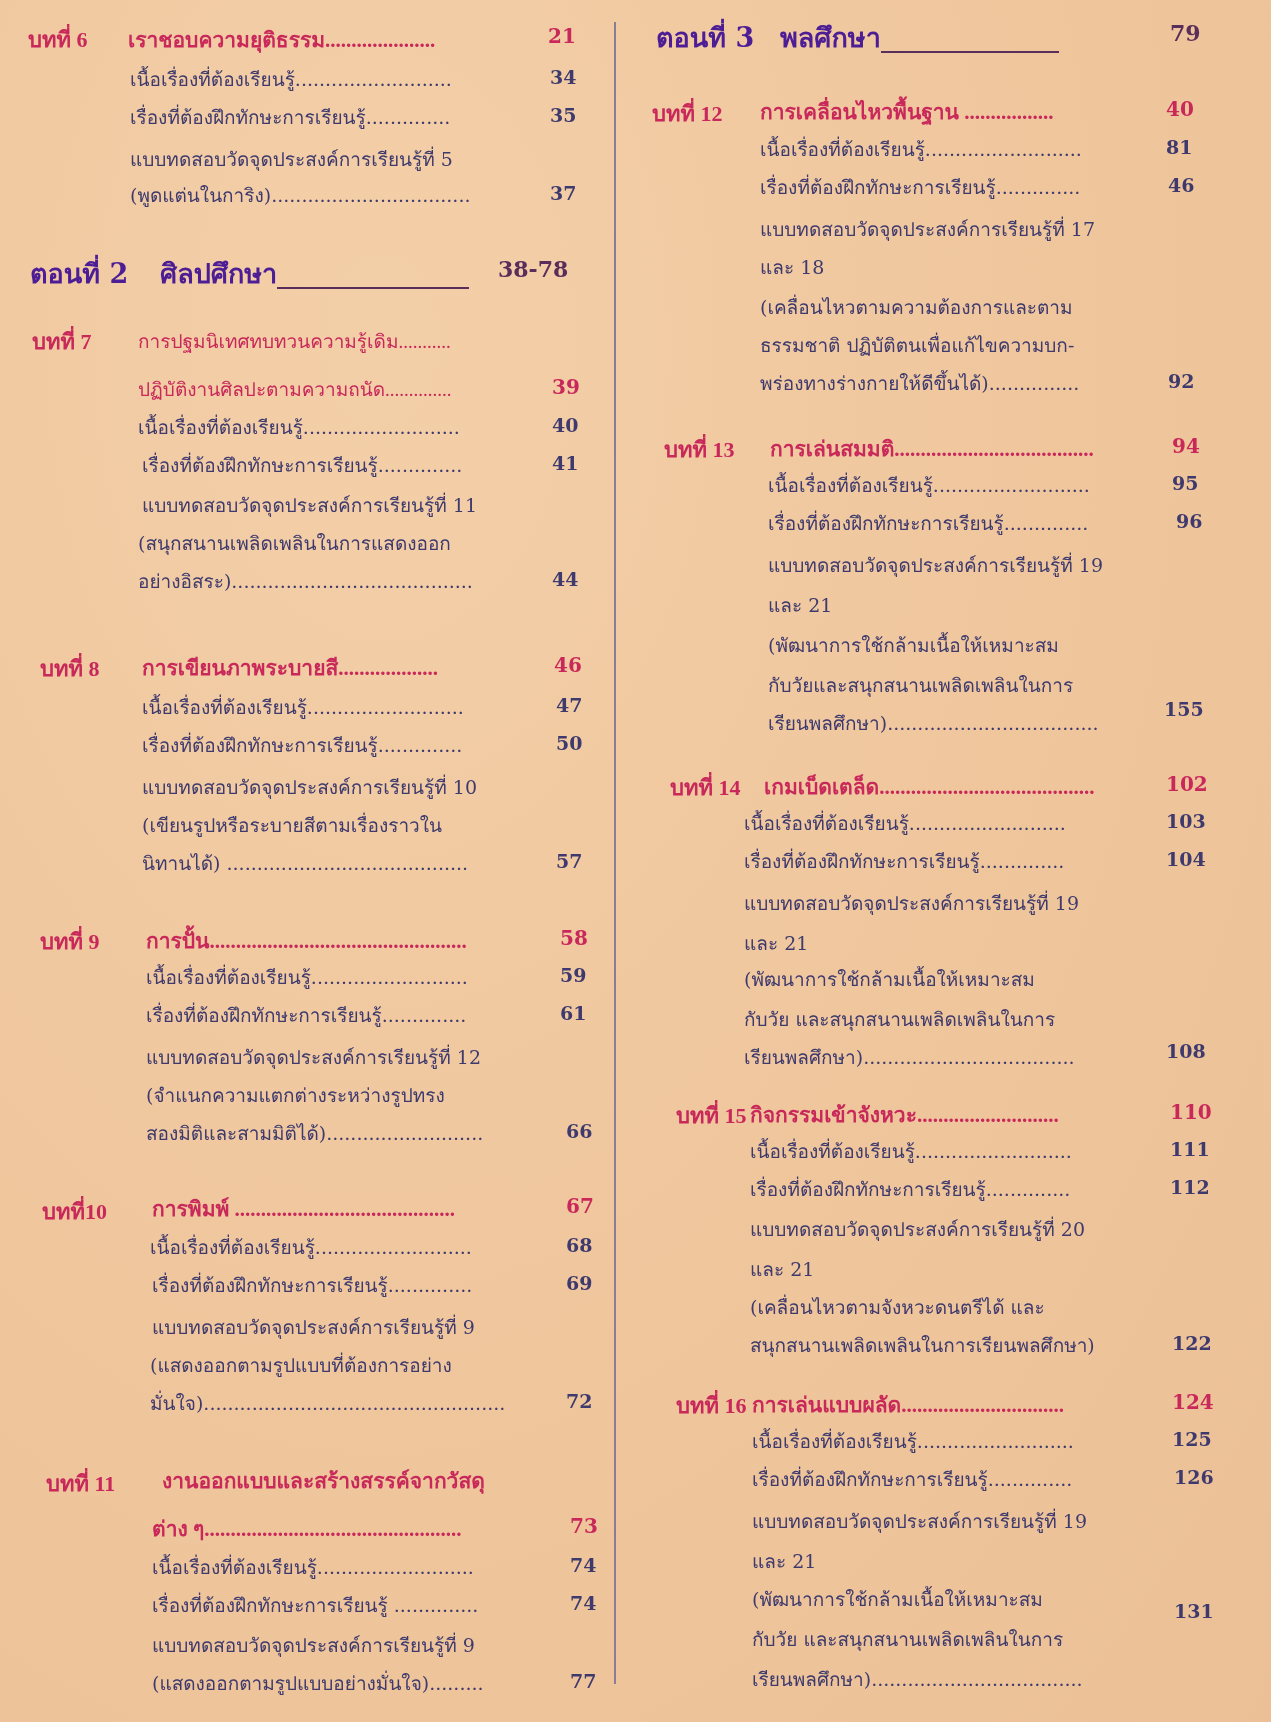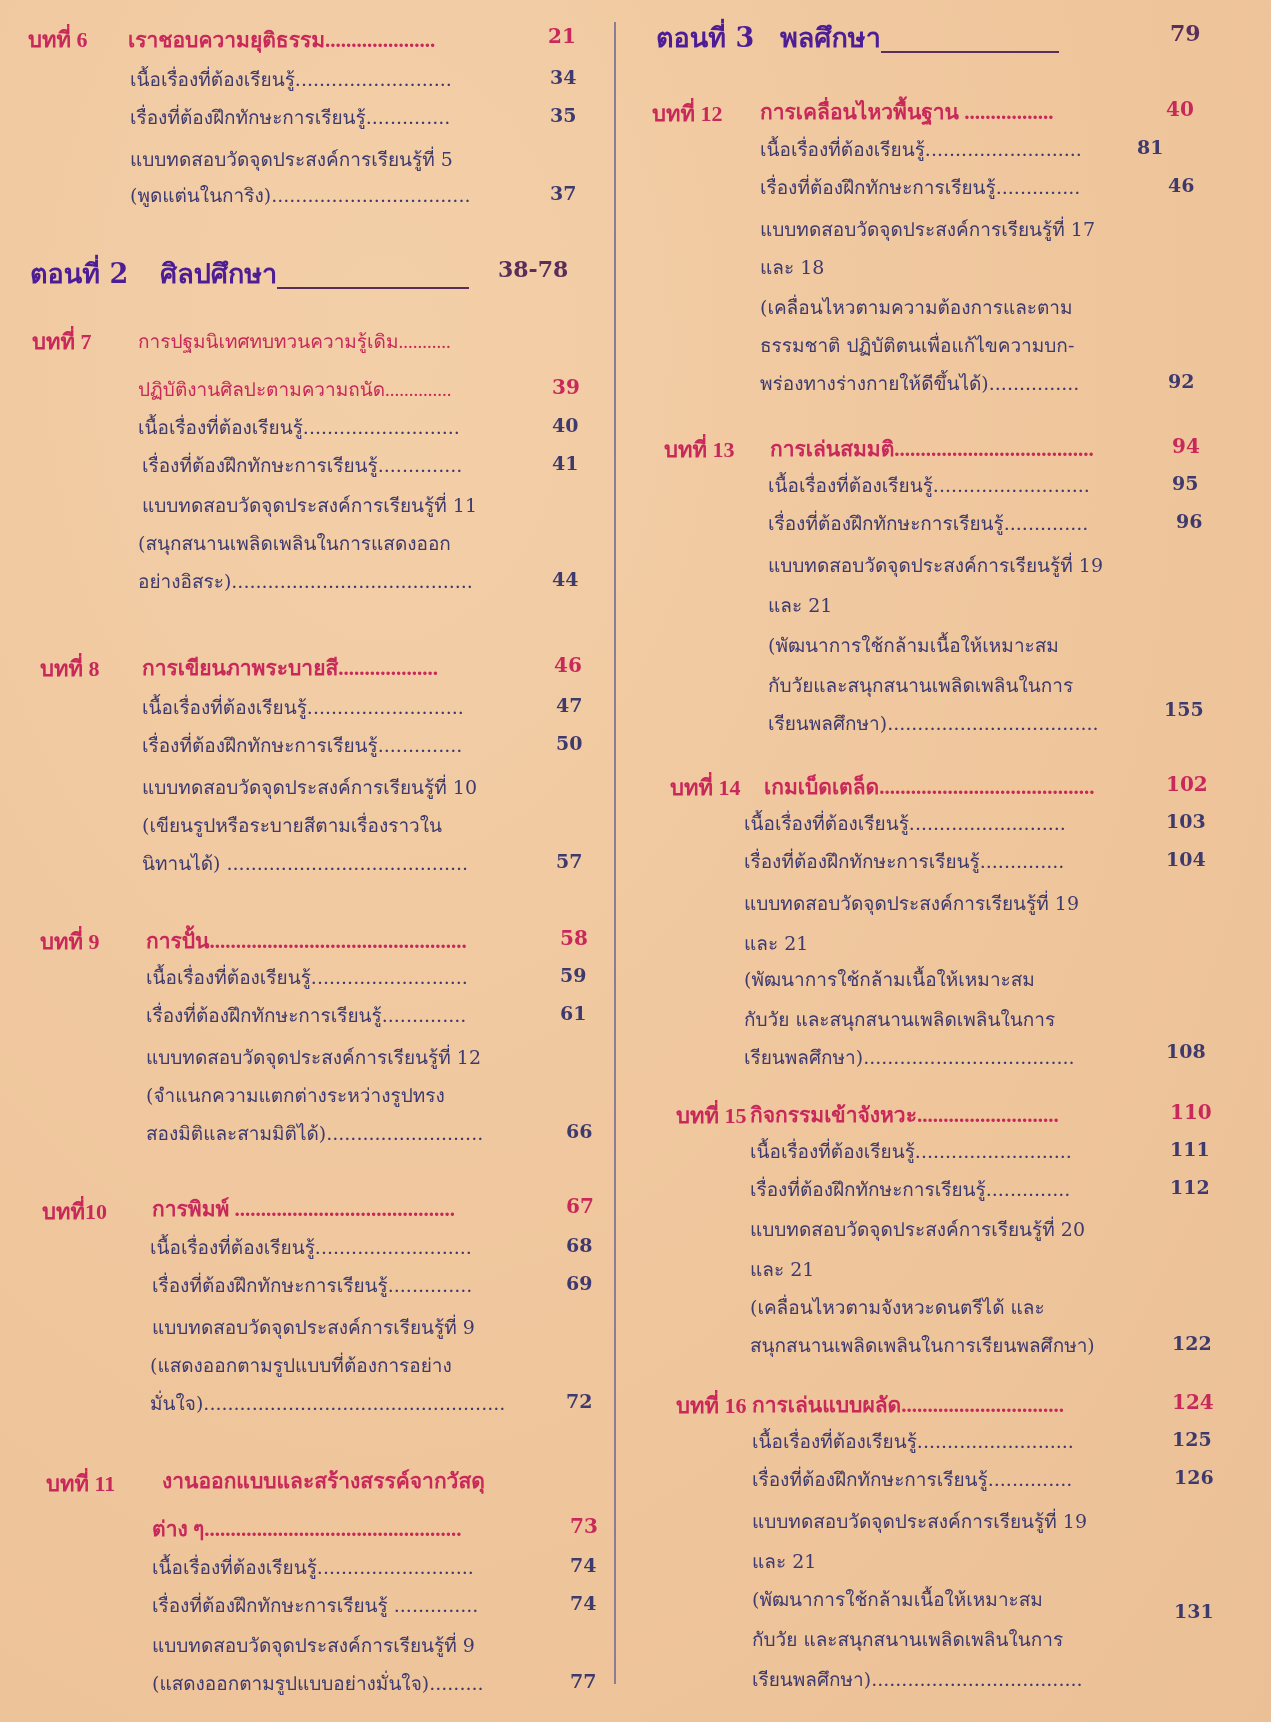--- a/index.html
+++ b/index.html
@@ -148,21 +148,21 @@
       <span class="abs part-head" style="left:780px;top:16px"><span>พลศึกษา</span><span class="rule" style="width:178px"></span></span>
       <span class="abs part-num" style="left:1170px;top:20px">79</span>
     </div>
 
     <div>
       <span class="abs red ch-label" style="left:652px;top:96px">บทที่ 12</span>
       <span class="abs red ch-title" style="left:760px;top:95px">การเคลื่อนไหวพื้นฐาน .................</span>
       <span class="abs red pg" style="left:1166px;top:97px">40</span>
 
       <span class="abs blue entry" style="left:760px;top:134px">เนื้อเรื่องที่ต้องเรียนรู้..........................</span>
-      <span class="abs blue pg" style="left:1137px;top:136px">81</span>
+      <span class="abs blue pg" style="left:1166px;top:136px">81</span>
       <span class="abs blue entry" style="left:760px;top:172px">เรื่องที่ต้องฝึกทักษะการเรียนรู้..............</span>
       <span class="abs blue pg" style="left:1168px;top:174px">46</span>
       <span class="abs blue entry" style="left:760px;top:214px">แบบทดสอบวัดจุดประสงค์การเรียนรู้ที่ 17</span>
       <span class="abs blue entry" style="left:760px;top:252px">และ 18</span>
       <span class="abs blue entry" style="left:760px;top:292px">(เคลื่อนไหวตามความต้องการและตาม</span>
       <span class="abs blue entry" style="left:760px;top:330px">ธรรมชาติ ปฏิบัติตนเพื่อแก้ไขความบก-</span>
       <span class="abs blue entry" style="left:760px;top:368px">พร่องทางร่างกายให้ดีขึ้นได้)...............</span>
       <span class="abs blue pg" style="left:1168px;top:370px">92</span>
     </div>
 

